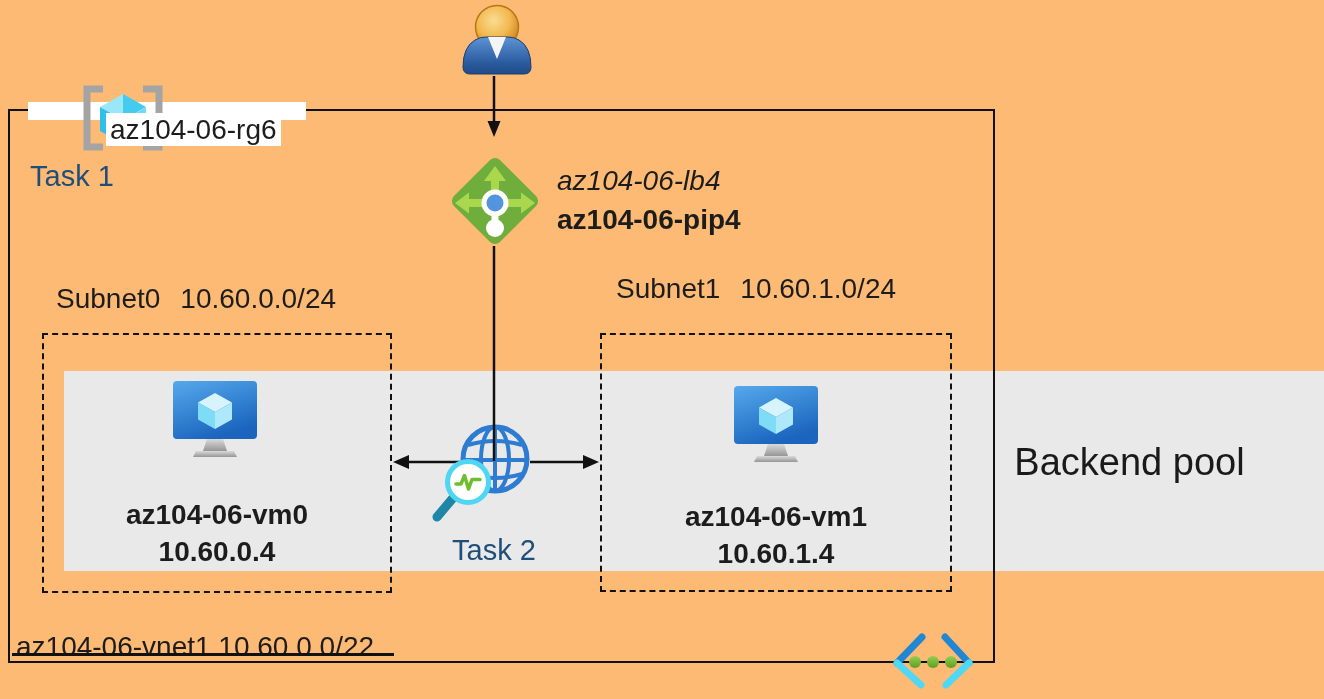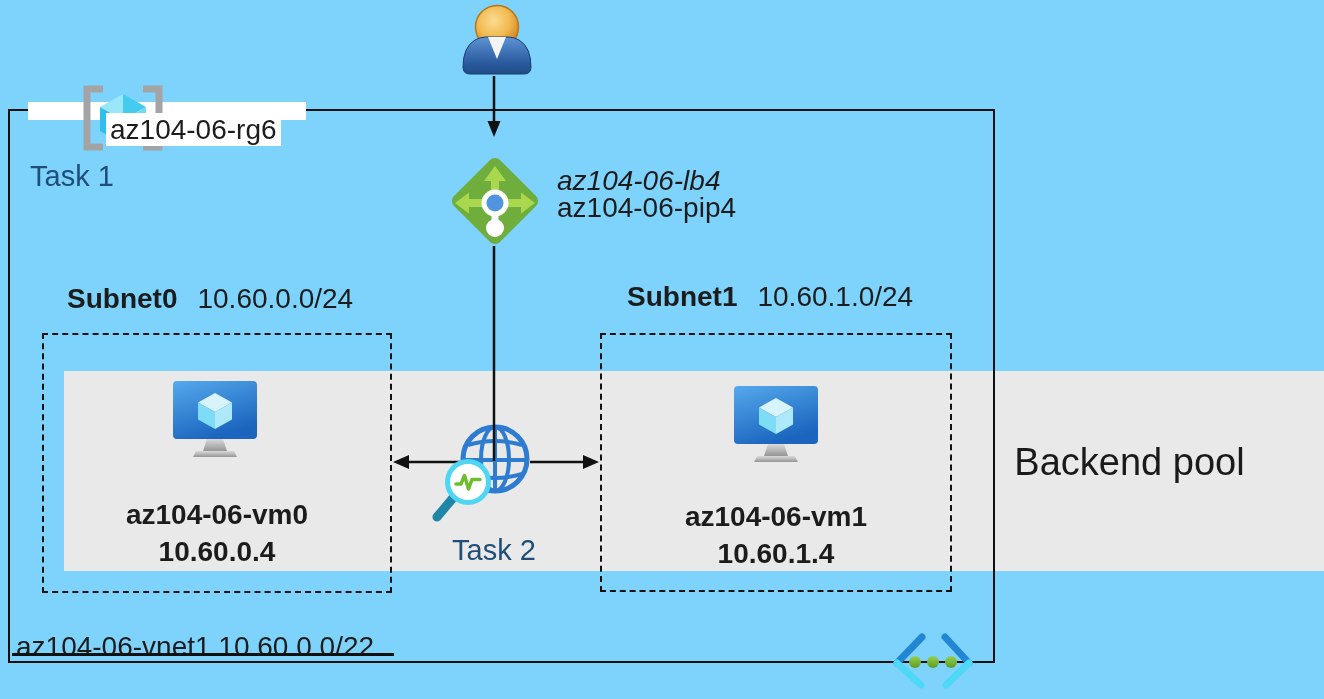--- a/index.html
+++ b/index.html
@@ -3,31 +3,31 @@
 <meta charset="utf-8">
 <style>
   :root{
     --text:#1c1c1c;
     --task-label:#1F4E79;
     --band-bg:#E9E9E9;
     --diagram-line:#111111;
   }
   html,body{margin:0;padding:0;background:#fff;}
   .canvas{
-    position:relative;width:1324px;height:699px;background:#7dd3fc;overflow:hidden;
+    position:relative;width:1324px;height:699px;background:#fdba74;overflow:hidden;
     font-family:"Liberation Sans",sans-serif;color:var(--text);
   }
   .band{position:absolute;left:64px;top:371px;width:1260px;height:200px;background:var(--band-bg);}
   .rg-box{position:absolute;left:8px;top:109px;width:987px;height:554px;border:2.5px solid var(--diagram-line);box-sizing:border-box;}
   .gap-patch{position:absolute;left:28px;top:102px;width:278px;height:18px;background:#fff;}
   .subnet-box{position:absolute;border:2.5px dashed var(--diagram-line);box-sizing:border-box;background:transparent;}
   .subnet0-box{left:42px;top:333px;width:350px;height:260px;}
   .subnet1-box{left:600px;top:333px;width:352px;height:259px;}
   .lbl{position:absolute;font-size:28px;line-height:33px;white-space:nowrap;color:var(--text);}
-  .bold{font-weight:bold;margin-left:11px;}
+  .bold{font-weight:normal;}
   .task{position:absolute;font-size:29px;font-weight:normal;color:var(--task-label);white-space:nowrap;}
   .rg-label{left:106px;top:113px;background:#fff;padding:0 4px;}
   .two-line{position:absolute;text-align:center;font-size:28px;line-height:37px;color:var(--text);font-weight:bold;}
   .backend{position:absolute;left:995px;top:441px;width:269px;text-align:center;font-size:38px;color:#1a1a1a;white-space:nowrap;}
   .vnet-label{left:16px;top:630px;}
   .strike{position:absolute;left:12px;top:653px;width:382px;height:3px;background:var(--diagram-line);}
   .cidr{margin-left:20px;}
   svg{position:absolute;overflow:visible;}
   .connectors{left:0;top:0;pointer-events:none;}
   .stroke-line{stroke:var(--diagram-line);}
@@ -156,25 +156,25 @@
     <line x1="81" y1="33" x2="58" y2="55" stroke="#4ED8F7" stroke-width="7" stroke-linecap="round"></line>
     <circle cx="27" cy="32" r="6" fill="url(#dotGrad)"></circle>
     <circle cx="45" cy="32" r="6" fill="url(#dotGrad)"></circle>
     <circle cx="63" cy="32" r="6" fill="url(#dotGrad)"></circle>
   </svg>
 
   <span class="lbl rg-label">az104-06-rg6</span>
   <span class="task" style="left:30px;top:160px;">Task 1</span>
 
   <span class="lbl" style="left:557px;top:164px;font-style:italic;">az104-06-lb4</span>
-  <span class="lbl" style="left:557px;top:191px;">az104-06-pip4</span>
+  <span class="lbl" style="left:557px;top:203px;font-weight:bold;">az104-06-pip4</span>
 
   <span class="lbl" style="left:56px;top:282px;"><span class="bold">Subnet0</span><span class="cidr">10.60.0.0/24</span></span>
 
-  <span class="lbl" style="left:616px;top:280px;"><span class="bold">Subnet1</span><span class="cidr">10.60.1.0/24</span></span>
+  <span class="lbl" style="left:616px;top:272px;"><span class="bold">Subnet1</span><span class="cidr">10.60.1.0/24</span></span>
 
   <div class="two-line" style="left:42px;top:496px;width:350px;">
     <div>az104-06-vm0</div>
     <div>10.60.0.4</div>
   </div>
   <div class="two-line" style="left:600px;top:498px;width:352px;">
     <div>az104-06-vm1</div>
     <div>10.60.1.4</div>
   </div>
 

